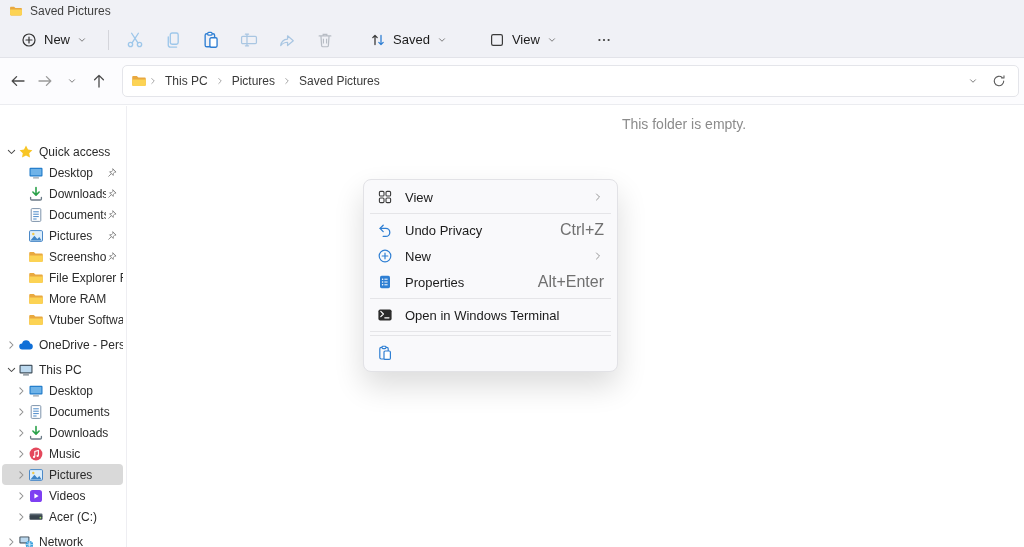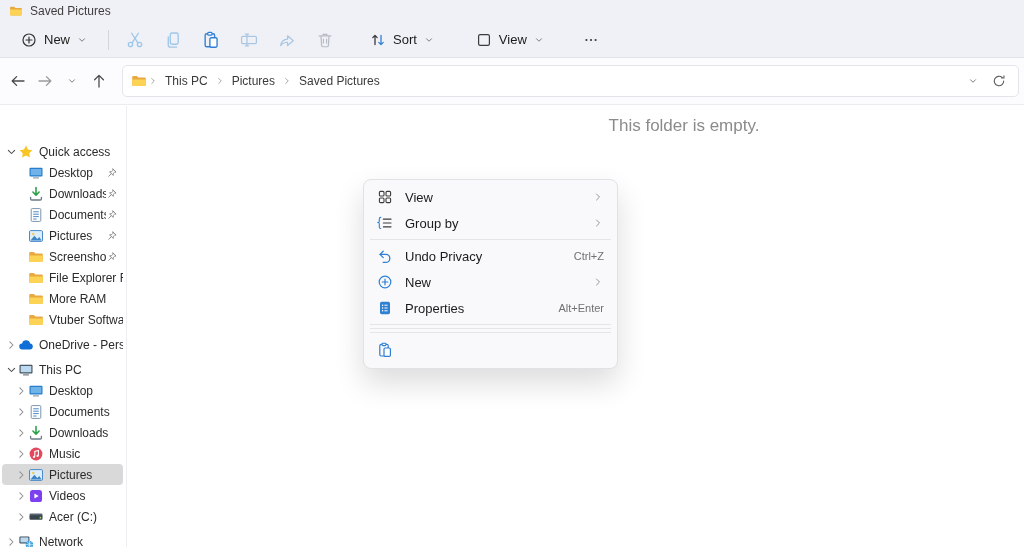--- a/index.html
+++ b/index.html
@@ -48,30 +48,30 @@
     border-right:1px solid #eeeef2;padding-top:6px;overflow:hidden}
   .srow{height:21px;display:flex;align-items:center;margin:0 3px 0 2px;border-radius:4px;cursor:default}
   .srow.selected{background:#d9d9d9}
   .chevslot{width:13px;height:12px;flex:none;display:inline-flex}
   .slabel{margin-left:5px;white-space:nowrap;overflow:hidden;flex:1;color:#2b2b2b}
   .pin{margin-left:auto;margin-right:5px}
 
   
   .main{position:absolute;top:106px;left:128px;right:0;bottom:0;background:#ffffff}
   .empty-msg{position:absolute;top:116px;left:596px;width:176px;text-align:center;
-    color:#8b8b8b;font-size:17px}
+    color:#8b8b8b;font-size:14px}
 
   
   .ctxmenu{position:absolute;left:363px;top:179px;width:255px;background:#f9f9fb;
     border:1px solid #e2e2e6;border-radius:8px;box-shadow:0 14px 30px rgba(0,0,0,.14);
     padding:4px 5px;z-index:10}
   .mrow{height:26px;display:flex;align-items:center;padding:0 8px;border-radius:4px;cursor:default}
   .mrow.icon-only{height:28px}
   .mlabel{margin-left:12px;font-size:13px;color:#1b1b1b;white-space:nowrap}
-  .mright{margin-left:auto;color:#707070;font-size:11px;display:inline-flex;align-items:center}
+  .mright{margin-left:auto;color:#707070;font-size:16px;display:inline-flex;align-items:center}
   .mdiv{height:1px;background:#e5e5e8;margin:3px 1px}
 </style>
 </head>
 <body>
 
 <div class="titlebar">
   <span class="ic i14">
       <svg viewBox="0 0 16 16">
         <path d="M1.2 4.2c0-.7.5-1.2 1.2-1.2h3.4l1.6 1.6h6.2c.7 0 1.2.5 1.2 1.2v6c0 .7-.5 1.2-1.2 1.2H2.4c-.7 0-1.2-.5-1.2-1.2z" fill="#e9a940"></path>
         <path d="M1.2 6.4h13.6v5.4c0 .7-.5 1.2-1.2 1.2H2.4c-.7 0-1.2-.5-1.2-1.2z" fill="#fcd354"></path>
@@ -145,21 +145,21 @@
         </svg>
       </span>
     </div>
   <div class="tbtn" id="sort-btn">
     <span class="ic i16">
         <svg viewBox="0 0 16 16">
           <path d="M5 12.6V3.4M2.8 5.6L5 3.4l2.2 2.2" stroke="#3b3b3b" stroke-width="1.3" fill="none" stroke-linecap="round" stroke-linejoin="round"></path>
           <path d="M11 3.4v9.2M8.8 10.4l2.2 2.2 2.2-2.2" stroke="#2f7fd3" stroke-width="1.3" fill="none" stroke-linecap="round" stroke-linejoin="round"></path>
         </svg>
       </span>
-    <span class="lbl">Sort</span>
+    <span class="lbl">Saved</span>
     <span class="ic i10">
         <svg viewBox="0 0 16 16">
           <path d="M4 6L8 10l4-4" stroke="#6a6a6a" stroke-width="1.4" fill="none" stroke-linecap="round" stroke-linejoin="round"></path>
         </svg>
       </span>
   </div>
   <div class="tbtn" id="view-btn">
     <span class="ic i16">
         <svg viewBox="0 0 16 16">
           <rect x="2.6" y="2.6" width="10.8" height="10.8" rx="1.6" fill="none" stroke="#3b3b3b" stroke-width="1.2"></rect>
@@ -538,34 +538,20 @@
           <rect x="9" y="9" width="4.6" height="4.6" rx="1.1" fill="none" stroke="#3b3b3b" stroke-width="1.1"></rect>
         </svg>
       </span>
       <span class="mlabel">View</span>
       <span class="mright ic i12">
         <svg viewBox="0 0 16 16">
           <path d="M6 4l4 4-4 4" stroke="#8a8a8a" stroke-width="1.2" fill="none" stroke-linecap="round" stroke-linejoin="round"></path>
         </svg>
       </span>
     </div>
-    <div class="mrow">
-      <span class="ic i16">
-        <svg viewBox="0 0 16 16">
-          <path d="M6.4 4.2h7.6M6.4 8h7.6M6.4 11.8h7.6" stroke="#3b3b3b" stroke-width="1.2" stroke-linecap="round"></path>
-          <path d="M3.8 2.4c-1 0-1.5.5-1.5 1.5v2c0 .9-.4 1.4-1.1 1.6.7.2 1.1.7 1.1 1.6v2.9c0 1 .5 1.5 1.5 1.5" stroke="#2f7fd3" stroke-width="1.1" fill="none" stroke-linecap="round"></path>
-        </svg>
-      </span>
-      <span class="mlabel">Group by</span>
-      <span class="mright ic i12">
-        <svg viewBox="0 0 16 16">
-          <path d="M6 4l4 4-4 4" stroke="#8a8a8a" stroke-width="1.2" fill="none" stroke-linecap="round" stroke-linejoin="round"></path>
-        </svg>
-      </span>
-    </div>
     <div class="mdiv"></div>
     <div class="mrow">
       <span class="ic i16">
         <svg viewBox="0 0 16 16">
           <path d="M3.2 6.4h5.6a4 4 0 0 1 0 8H6.2" fill="none" stroke="#2f7fd3" stroke-width="1.3" stroke-linecap="round"></path>
           <path d="M6.2 3.2L3 6.4l3.2 3.2" fill="none" stroke="#2f7fd3" stroke-width="1.3" stroke-linecap="round" stroke-linejoin="round"></path>
         </svg>
       </span>
       <span class="mlabel">Undo Privacy</span>
       <span class="mright">Ctrl+Z</span>
@@ -593,20 +579,30 @@
           <circle cx="5.6" cy="8" r=".8" fill="#ffffff"></circle>
           <path d="M7.4 8h3.2" stroke="#ffffff" stroke-width="1"></path>
           <circle cx="5.6" cy="10.8" r=".8" fill="#ffffff"></circle>
           <path d="M7.4 10.8h3.2" stroke="#ffffff" stroke-width="1"></path>
         </svg>
       </span>
       <span class="mlabel">Properties</span>
       <span class="mright">Alt+Enter</span>
     </div>
     <div class="mdiv"></div>
+    <div class="mrow">
+      <span class="ic i16">
+        <svg viewBox="0 0 16 16">
+          <rect x="1.4" y="2.4" width="13.2" height="11.2" rx="1.8" fill="#2c2c2c"></rect>
+          <path d="M3.8 9.6L6.4 7 3.8 4.4" stroke="#ffffff" stroke-width="1.2" fill="none" stroke-linecap="round" stroke-linejoin="round"></path>
+          <path d="M7.8 10.8h4.2" stroke="#ffffff" stroke-width="1.2" stroke-linecap="round"></path>
+        </svg>
+      </span>
+      <span class="mlabel">Open in Windows Terminal</span>
+    </div>
     <div class="mdiv"></div>
     <div class="mdiv"></div>
     <div class="mrow icon-only">
       <span class="ic i16">
         <svg viewBox="0 0 16 16">
           <rect x="2.8" y="2.4" width="8.4" height="11.6" rx="1.4" fill="none" stroke="#2f7fd3" stroke-width="1.2"></rect>
           <rect x="5.1" y="1.2" width="3.8" height="2.4" rx=".8" fill="#ffffff" stroke="#2f7fd3" stroke-width="1.1"></rect>
           <rect x="7" y="6" width="6.4" height="8.4" rx="1.2" fill="#ffffff" stroke="#2f7fd3" stroke-width="1.2"></rect>
         </svg>
       </span>

